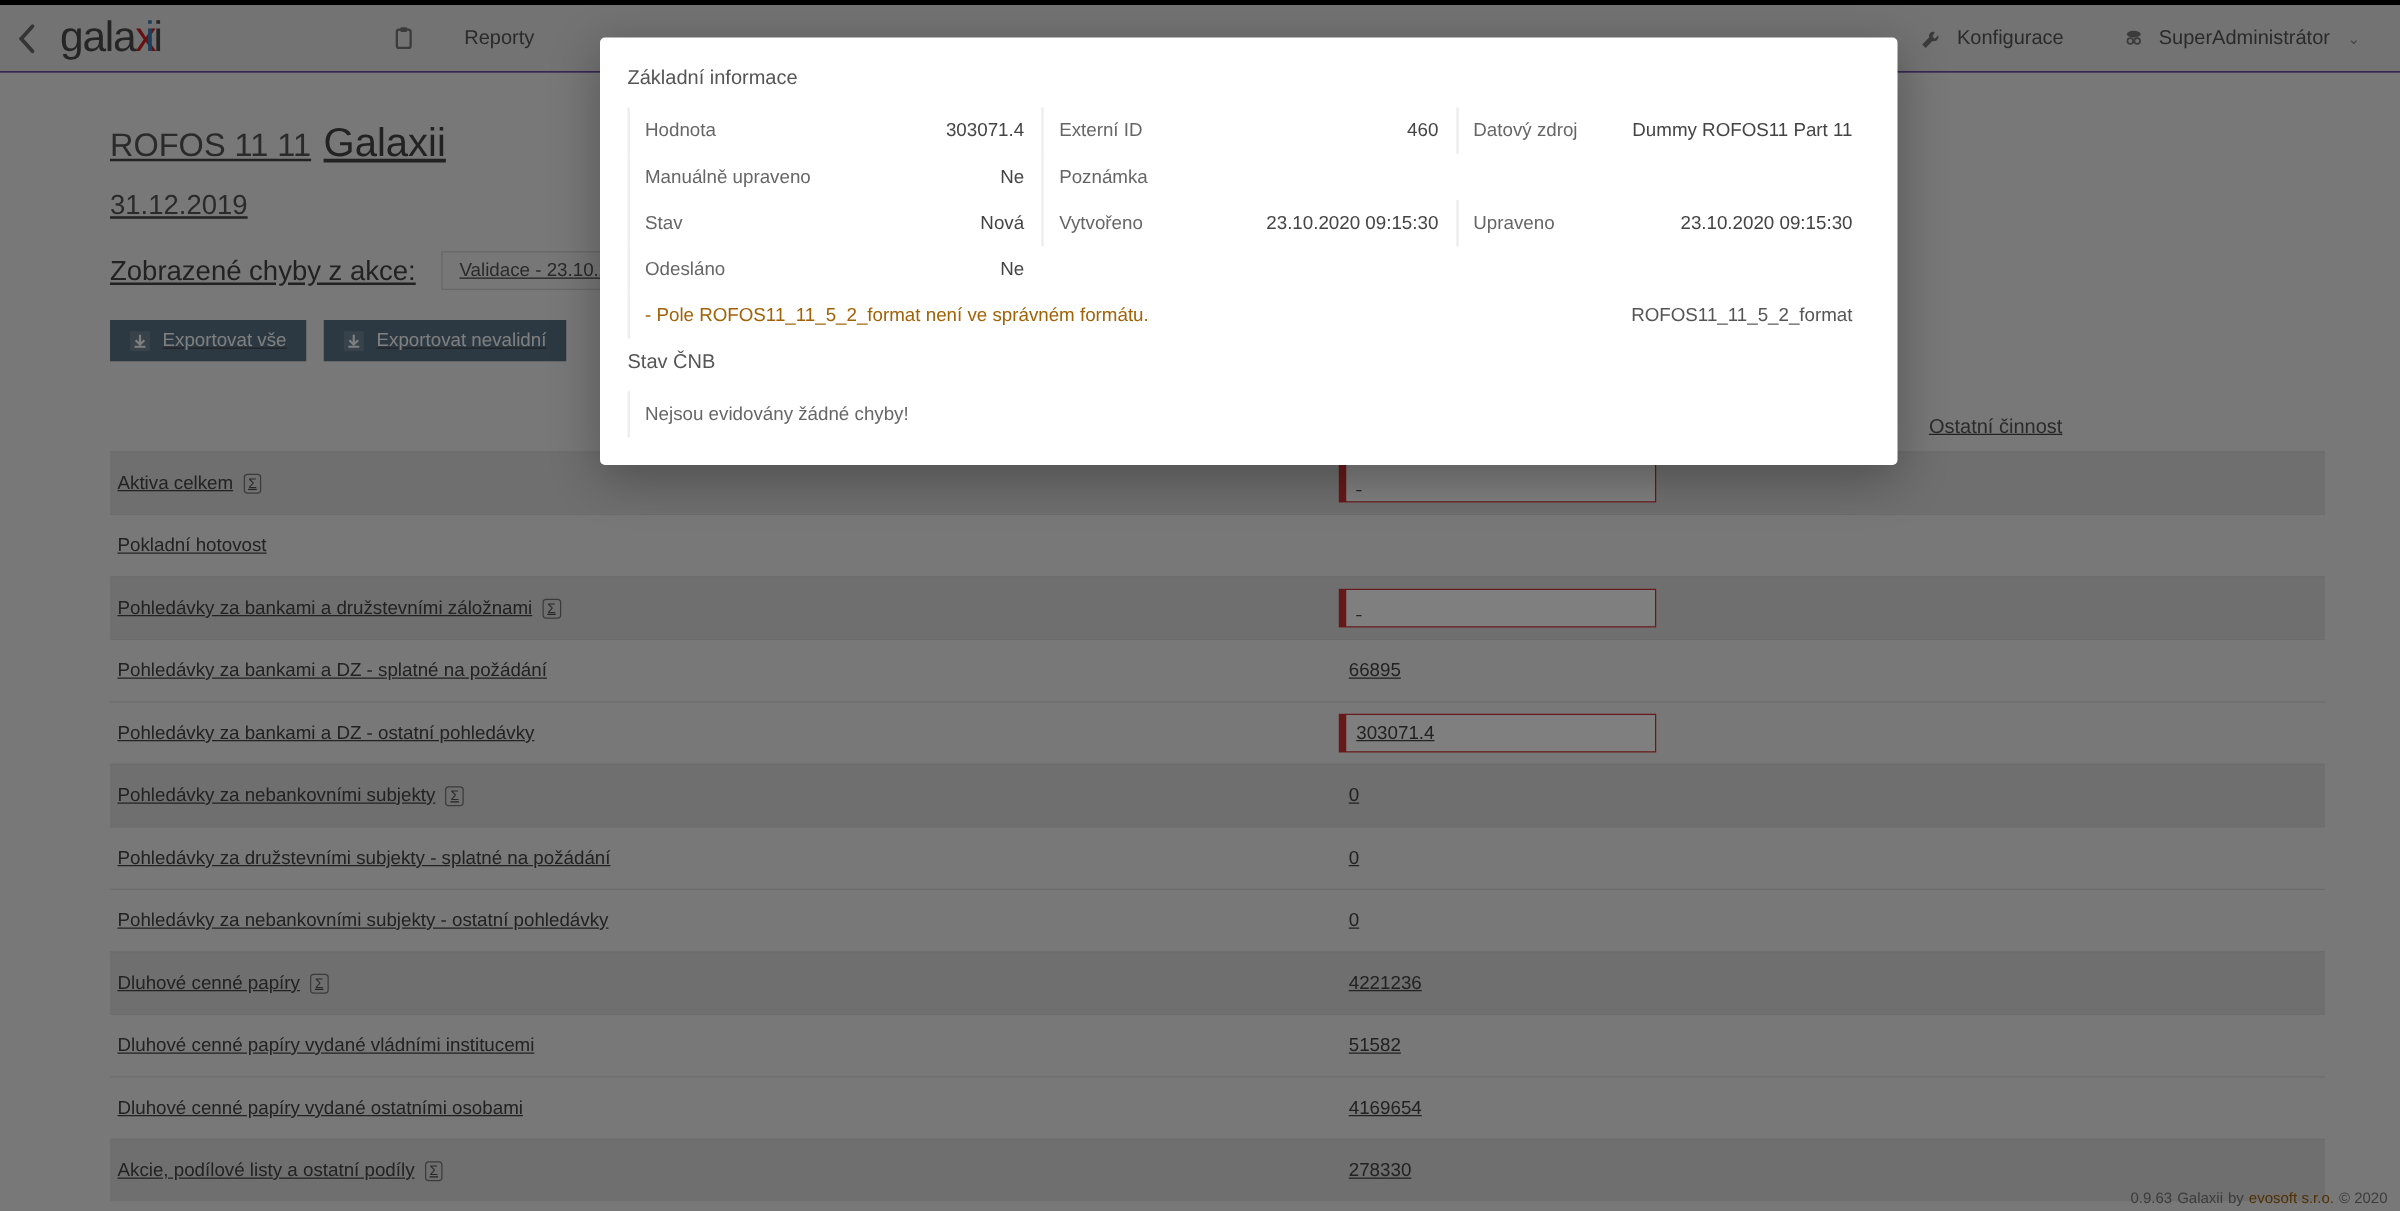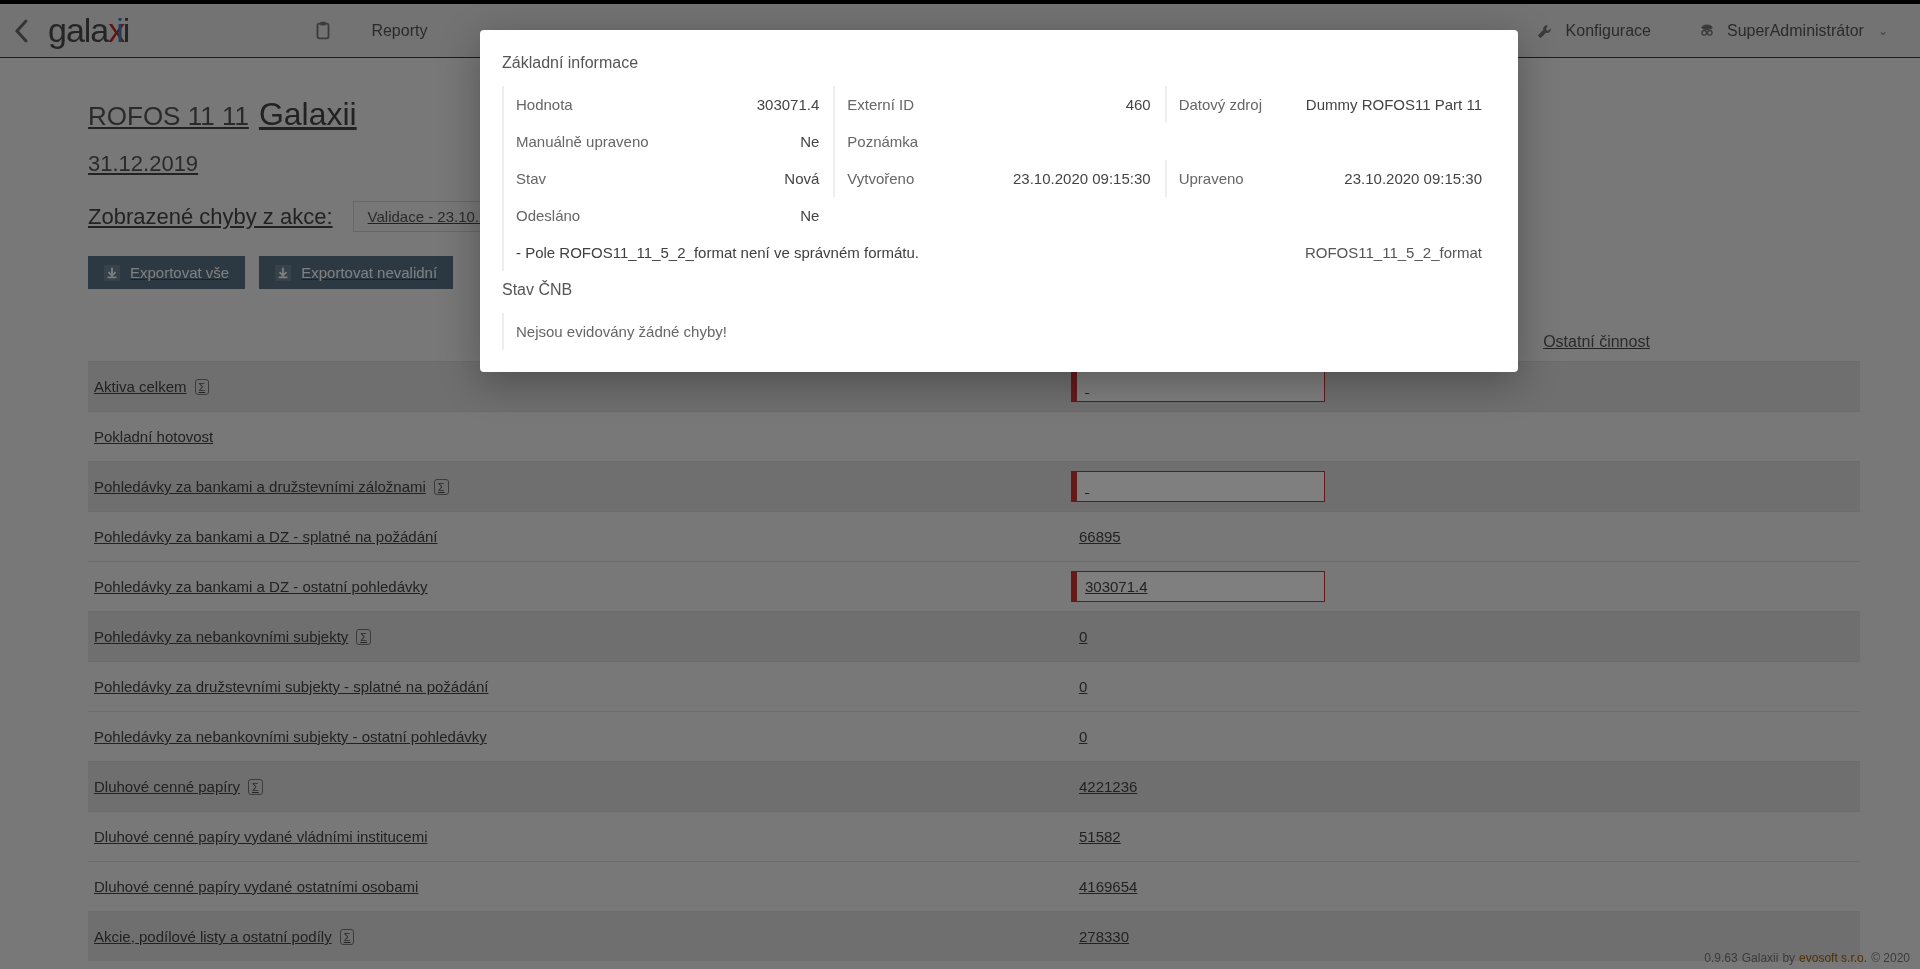--- a/index.html
+++ b/index.html
@@ -59,21 +59,21 @@
 .modal-head { background:#ebebeb; padding:14px 22px; display:flex; align-items:center; }
 .modal-title { font-size:20px; color:#555; flex:1; }
 .modal-close { color:#c22; font-size:24px; font-weight:bold; cursor:pointer;}
 .modal-body { padding: 14px 22px 22px 22px; color:#555; }
 .section-h { font-size:16px; color:#555; margin:10px 0 14px 0;}
 .info-grid { display:grid; grid-template-columns: 1fr 1fr 1fr; column-gap:0; }
 .info-cell { display:flex; justify-content:space-between; align-items:center; padding:10px 14px 10px 12px; border-left:2px solid #eee; font-size:15px; }
 .info-cell .k { color:#666; }
 .info-cell .v { color:#444; }
 .err-row { display:flex; padding:10px 14px 10px 12px; border-left:2px solid #eee; font-size:15px; justify-content:space-between; }
-.err-row .msg { color:#404040; }
+.err-row .msg { color:#a16207; }
 .err-row .code { color:#555; }
 .plain-row { padding:10px 14px 10px 12px; border-left:2px solid #eee; font-size:15px; color:#666; }
 
 </style>
 </head>
 <body>
 
 <div class="frame">
 <div class="window-bar"></div>
 <div class="app">

